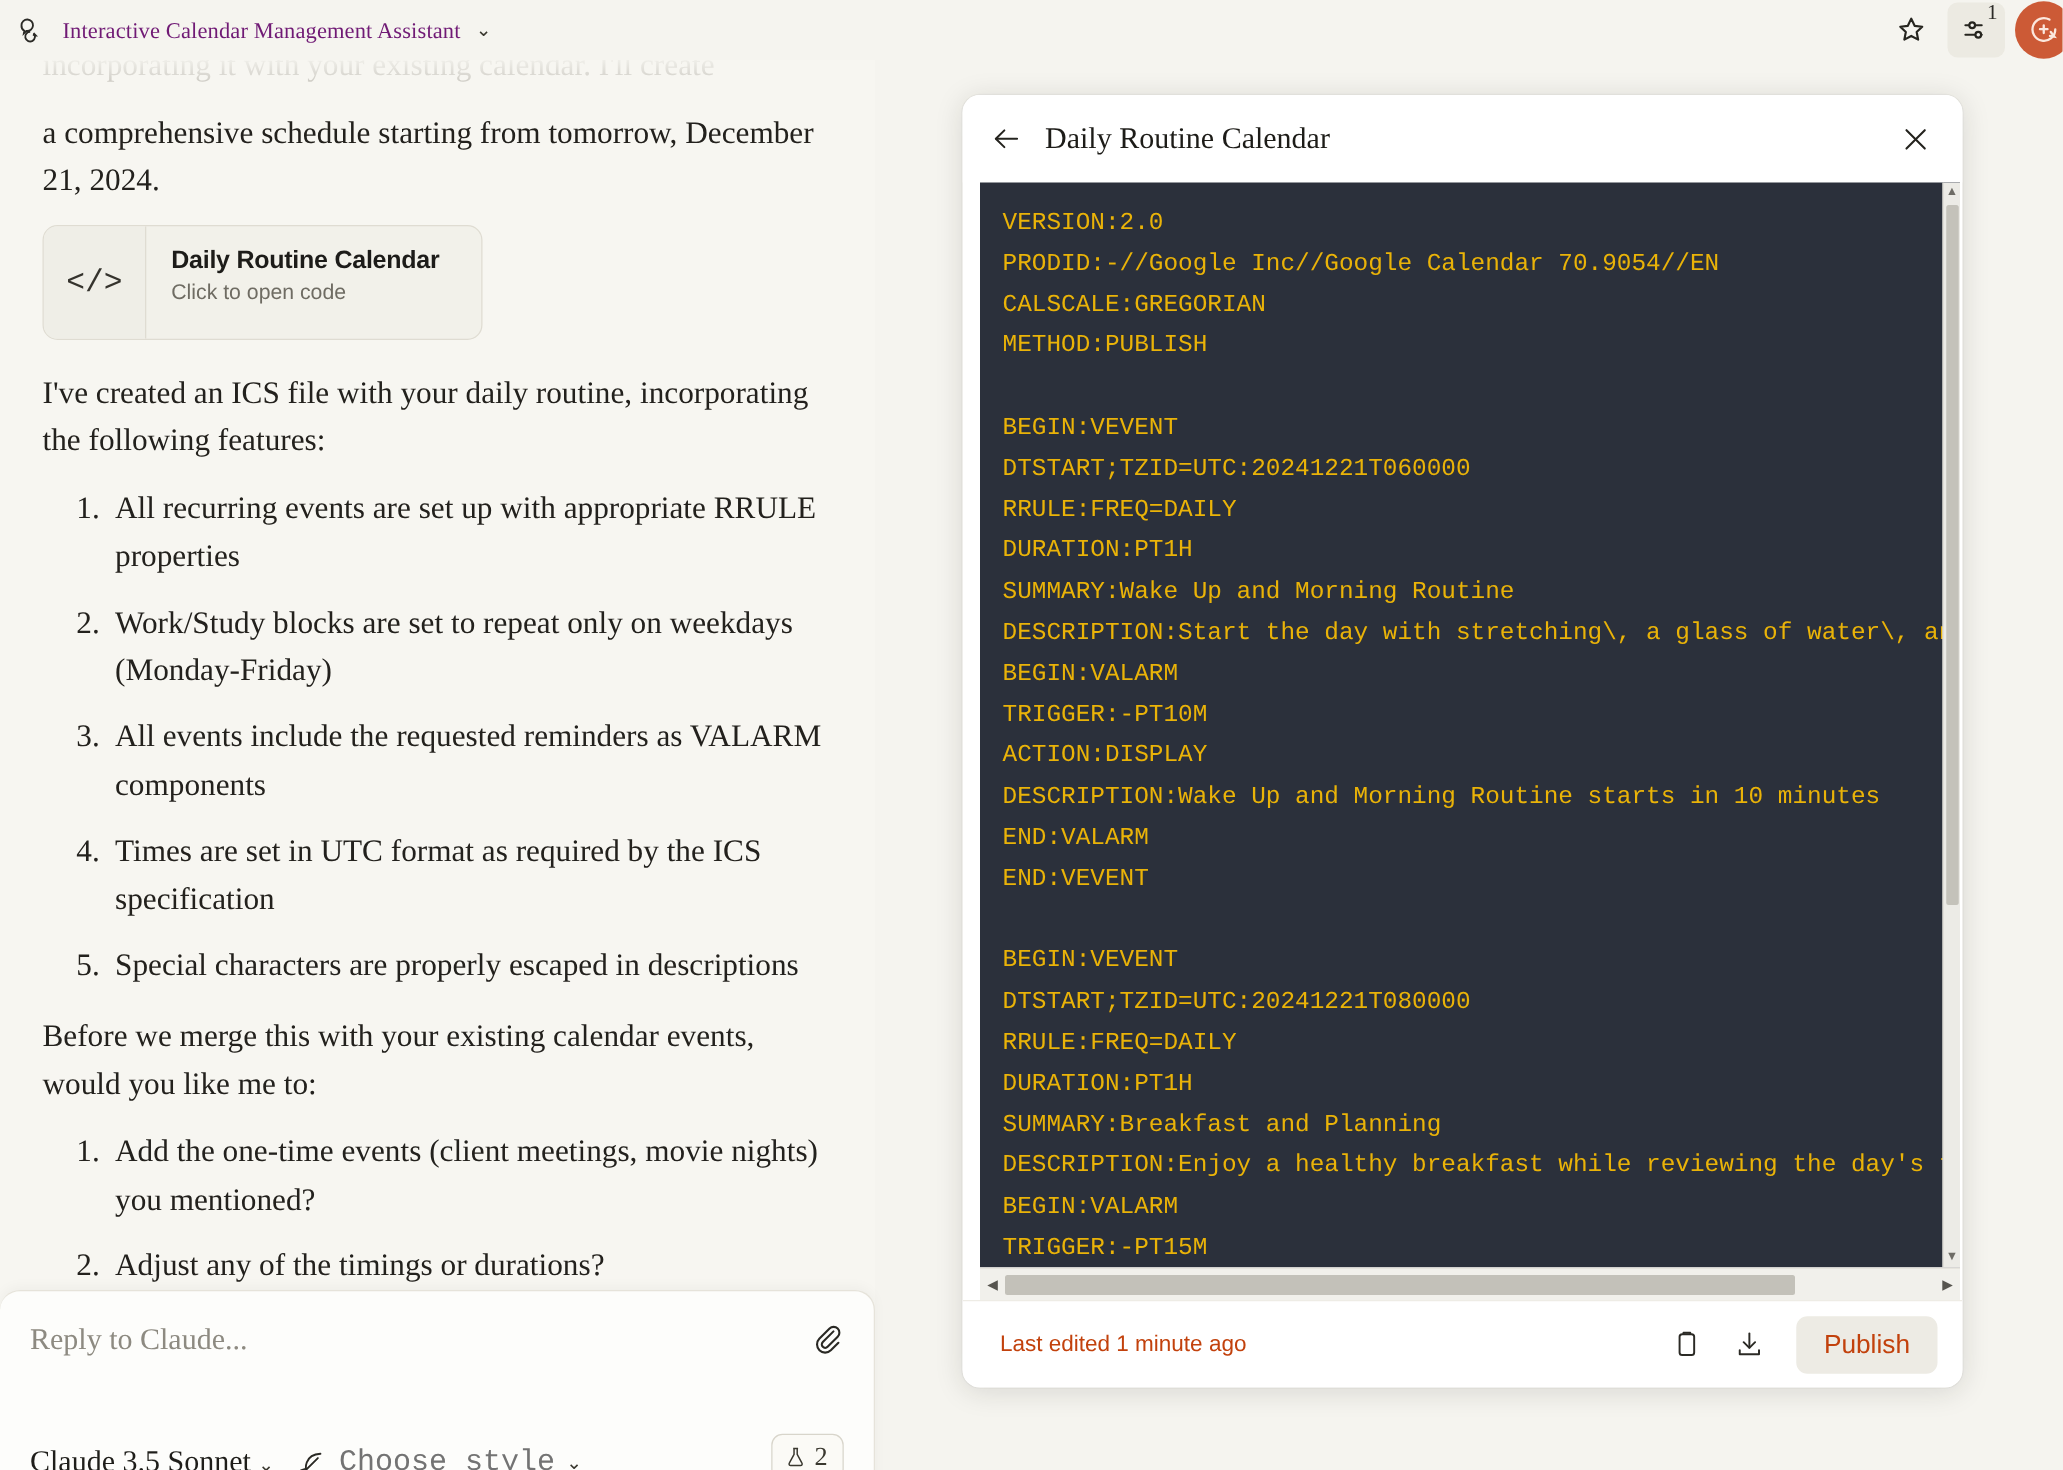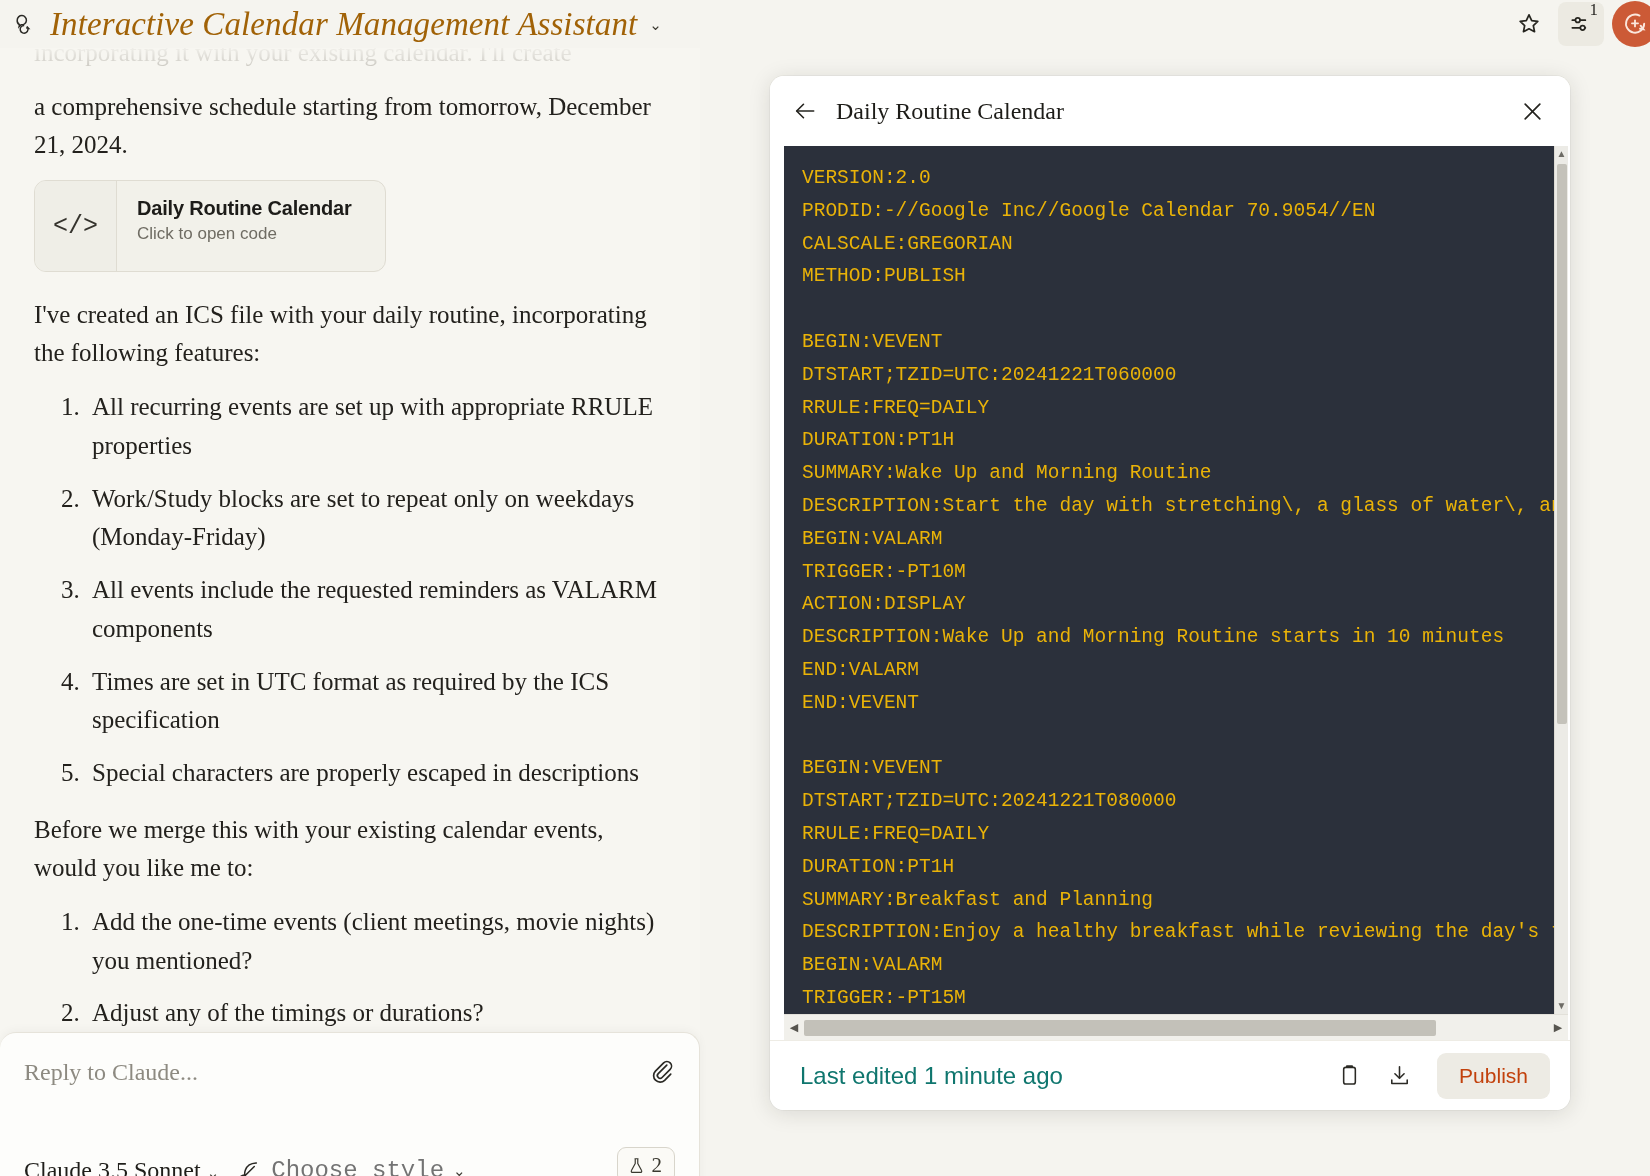--- a/index.html
+++ b/index.html
@@ -17,23 +17,22 @@
     background: #f5f4ef;
     display: flex; align-items: center;
     z-index: 40;
   }
   #chat-title-wrap {
     display: flex; align-items: center; gap: 12px;
     padding-left: 14px;
   }
   #chat-title {
     font-family: "Liberation Serif", serif;
-    font-size: 33px; color: #a16207; letter-spacing: .1px;
+    font-size: 18px; color: #701a75; letter-spacing: .1px;
     white-space: nowrap;
-    font-style: italic;
   }
   .caret { color: #3a382f; font-size: 15px; line-height: 1; }
   #topbar-right {
     margin-left: auto; display: flex; align-items: center; gap: 6px;
     padding-right: 6px; height: 48px;
   }
   .tb-btn {
     width: 46px; height: 44px; display:flex; align-items:center; justify-content:center;
     border-radius: 8px; position: relative;
   }
@@ -181,21 +180,21 @@
     height: 16px; background: #c3c1b9; border-radius: 2px;
     margin-left: 2px; width: 632px;
   }
 
   #panel-footer {
     flex: 0 0 70px; height: 70px;
     display: flex; align-items: center;
     padding: 0 20px 0 30px; background: #fff;
     border-top: 1px solid #eeece5;
   }
-  #last-edited { font-family: "Liberation Sans", sans-serif; font-size: 24px; color: #0f766e; }
+  #last-edited { font-family: "Liberation Sans", sans-serif; font-size: 18px; color: #c2410c; }
   #footer-actions { margin-left: auto; display:flex; align-items:center; gap: 14px; }
   .foot-icon-btn { width: 36px; height: 36px; display:flex; align-items:center; justify-content:center; border-radius:7px; }
   #publish-btn {
     background: #edebe4; border-radius: 9px;
     padding: 11px 22px; font-family: "Liberation Sans", sans-serif;
     font-size: 21px; color: #c2410c; margin-left: 6px;
   }
   svg { display: block; }
 </style>
 </head>

